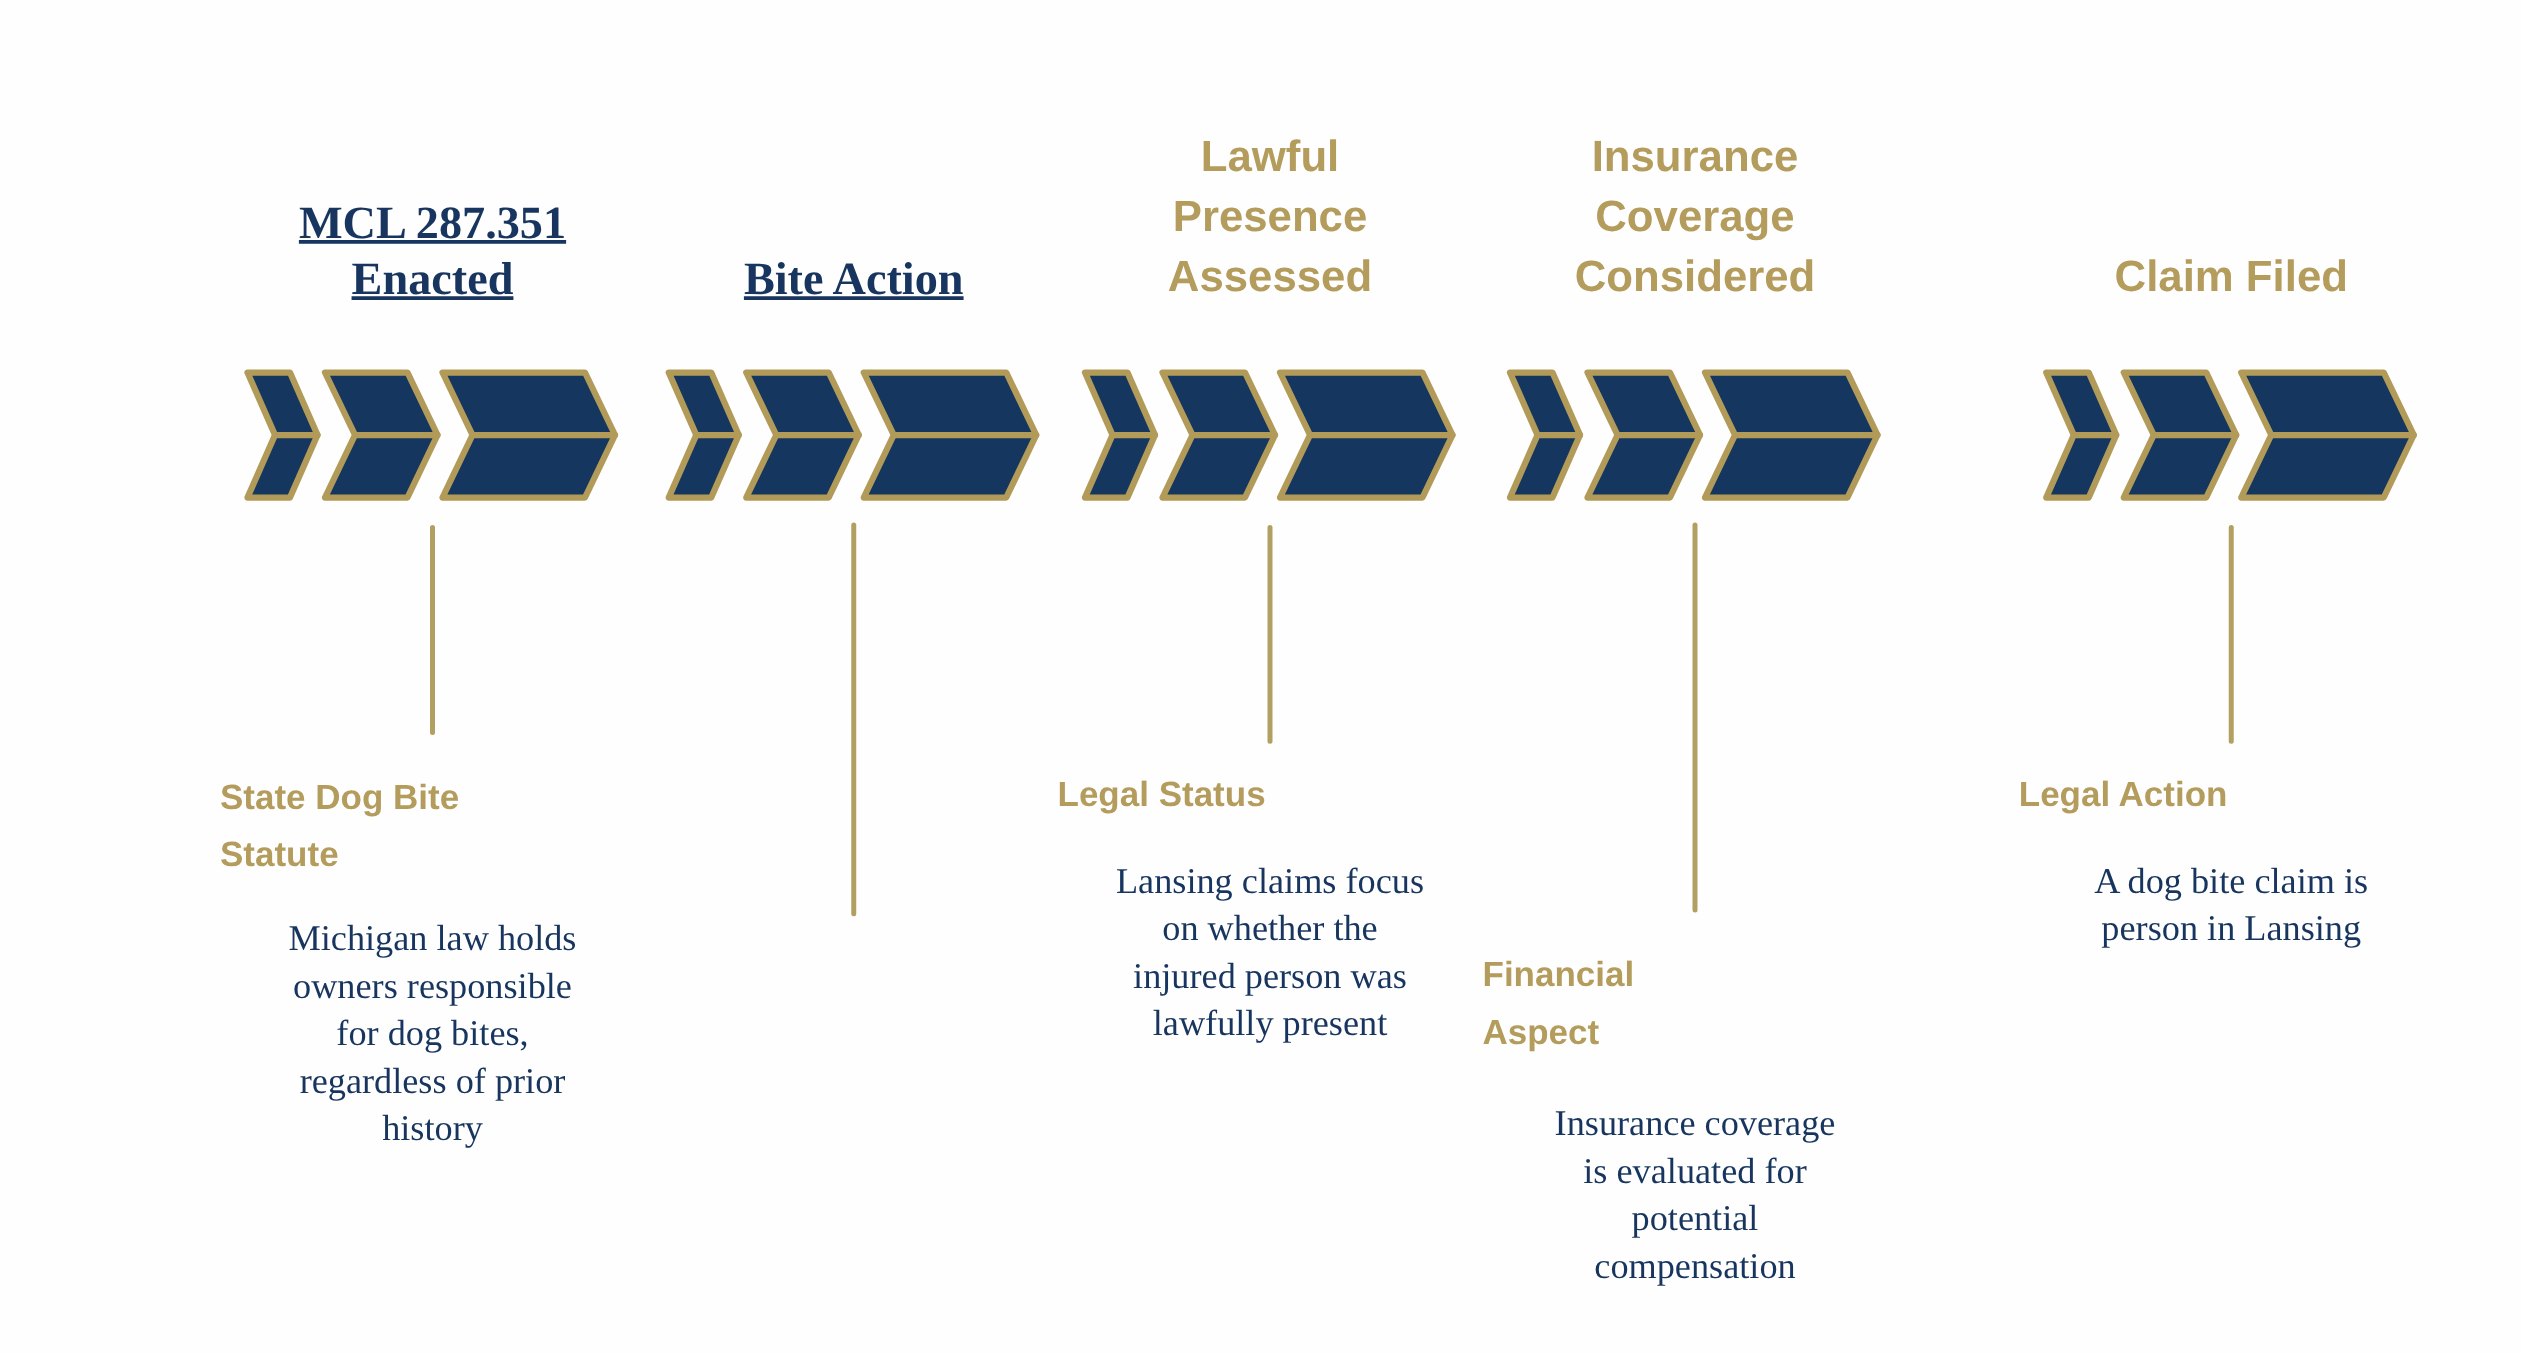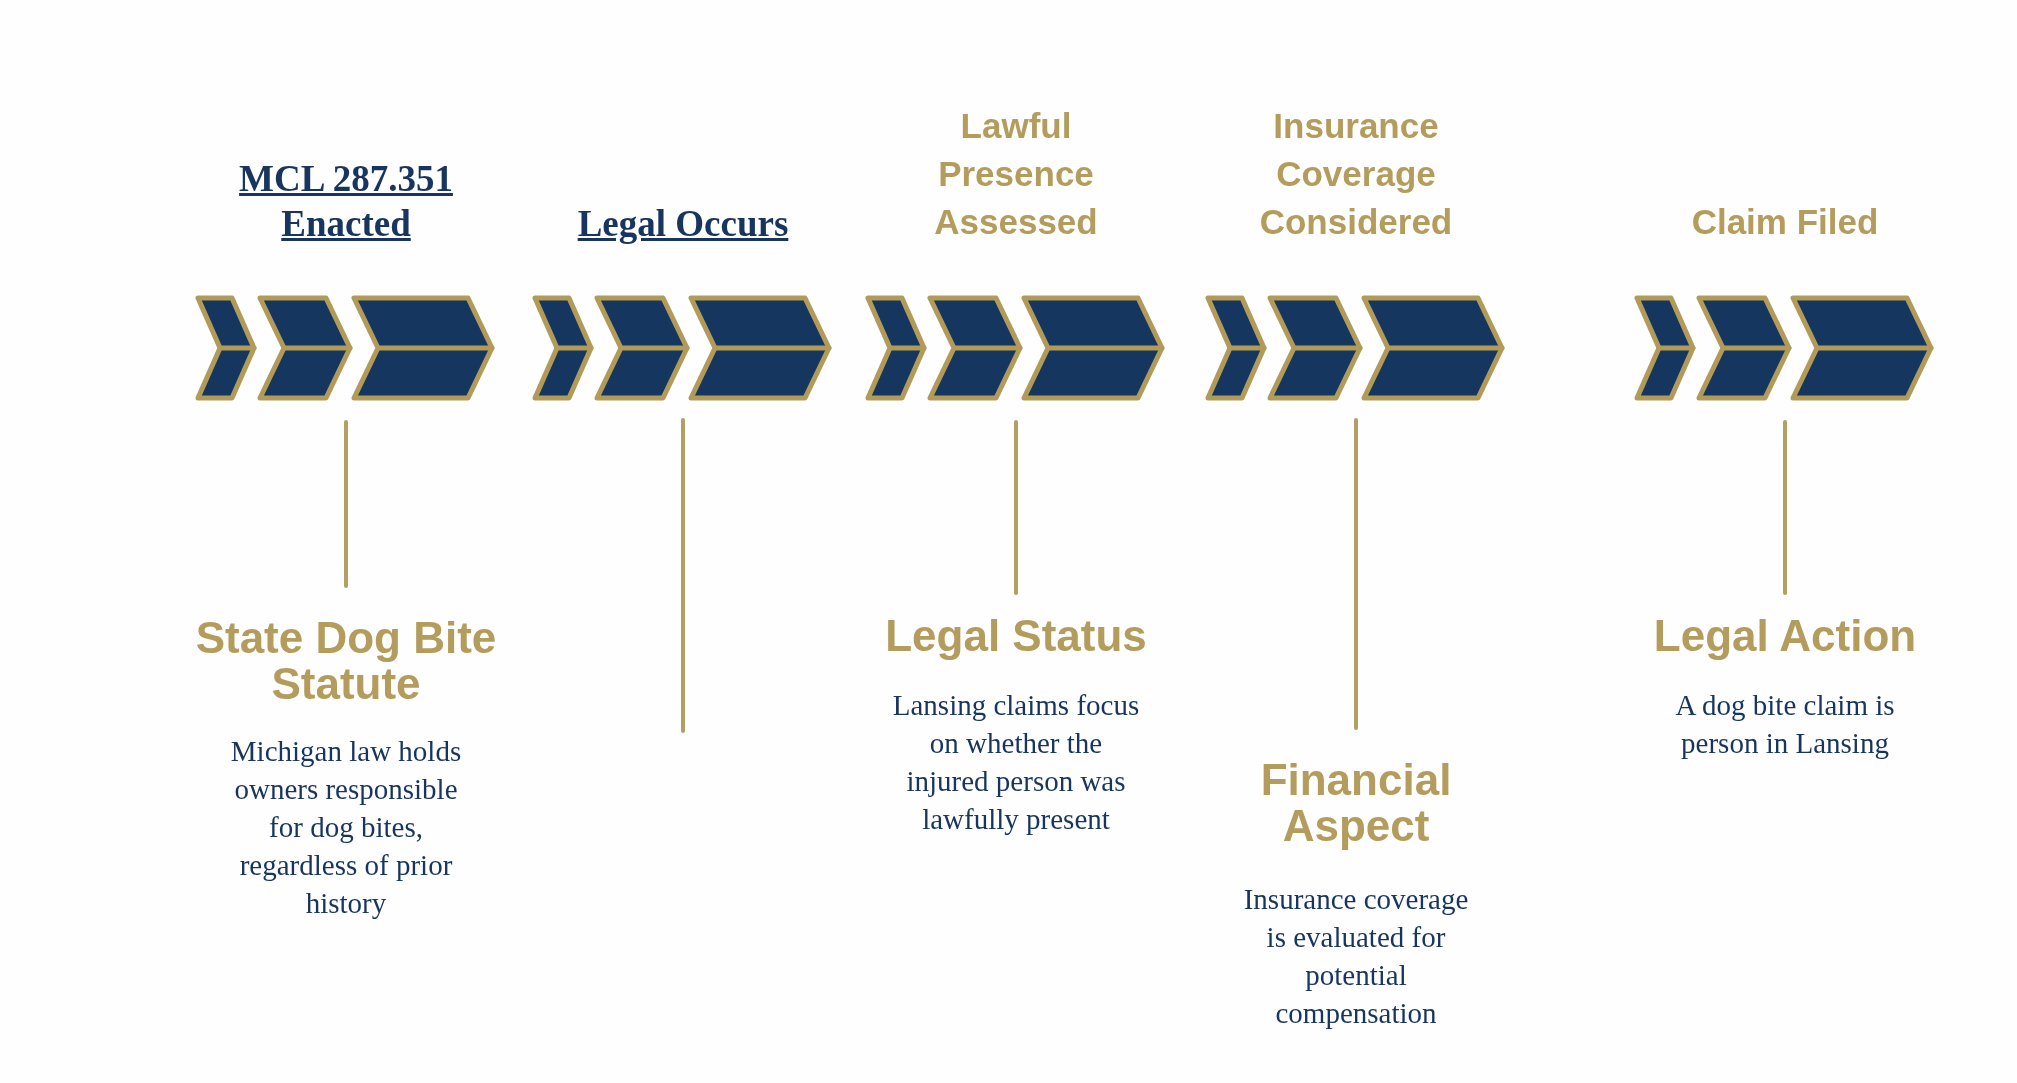--- a/index.html
+++ b/index.html
@@ -23,23 +23,23 @@
   .title.sans{font-family:"Liberation Sans",sans-serif;font-weight:700;
               font-size:35px;line-height:48px;color:var(--gold);padding-bottom:4px;}
   .chev{position:absolute;top:293px;left:50%;margin-left:-150px;
         width:300px;height:110px;}
   .chev svg{display:block;width:300px;height:110px;overflow:visible;}
   .chev polygon{fill:var(--chevron_fill);stroke:var(--chevron_stroke);
                 stroke-width:5;stroke-linejoin:round;}
   .chev line{stroke:var(--chevron_stroke);stroke-width:5;stroke-linecap:round;}
   .connector{position:absolute;left:50%;width:4px;margin-left:-2px;
              background:var(--line_gold);border-radius:2px;}
-  .sub{position:absolute;left:-15px;right:-15px;text-align:center;white-space:pre-line;
+  .sub{position:absolute;left:-15px;right:-15px;white-space:pre-line;
        font-family:"Liberation Sans",sans-serif;font-weight:700;
-       font-size:44px;line-height:46px;color:var(--gold);}
+       font-size:28px;line-height:46px;color:var(--gold);}
   .desc{position:absolute;left:-15px;right:-15px;text-align:center;white-space:pre-line;
         font-family:"Liberation Serif",serif;font-weight:400;
         font-size:29px;line-height:38px;color:var(--navy);}
 </style>
 </head>
 <body>
 
 <div class="canvas">
 
   <div class="stage" style="left:191px;">
@@ -59,21 +59,21 @@
     <div class="sub" style="top:615px;">State Dog Bite
 Statute</div>
     <div class="desc" style="top:732px;">Michigan law holds
 owners responsible
 for dog bites,
 regardless of prior
 history</div>
   </div>
 
   <div class="stage" style="left:528px;">
-    <div class="title serif">Legal Occurs</div>
+    <div class="title serif">Bite Action</div>
     <div class="chev">
       <svg viewBox="0 0 300 110">
         <polygon points="2,5 36,5 58,55 36,105 2,105 24,55"></polygon>
         <line x1="24" y1="55" x2="58" y2="55"></line>
         <polygon points="64,5 130,5 154,55 130,105 64,105 88,55"></polygon>
         <line x1="88" y1="55" x2="154" y2="55"></line>
         <polygon points="158,5 272,5 296,55 272,105 158,105 182,55"></polygon>
         <line x1="182" y1="55" x2="296" y2="55"></line>
       </svg>
     </div>

